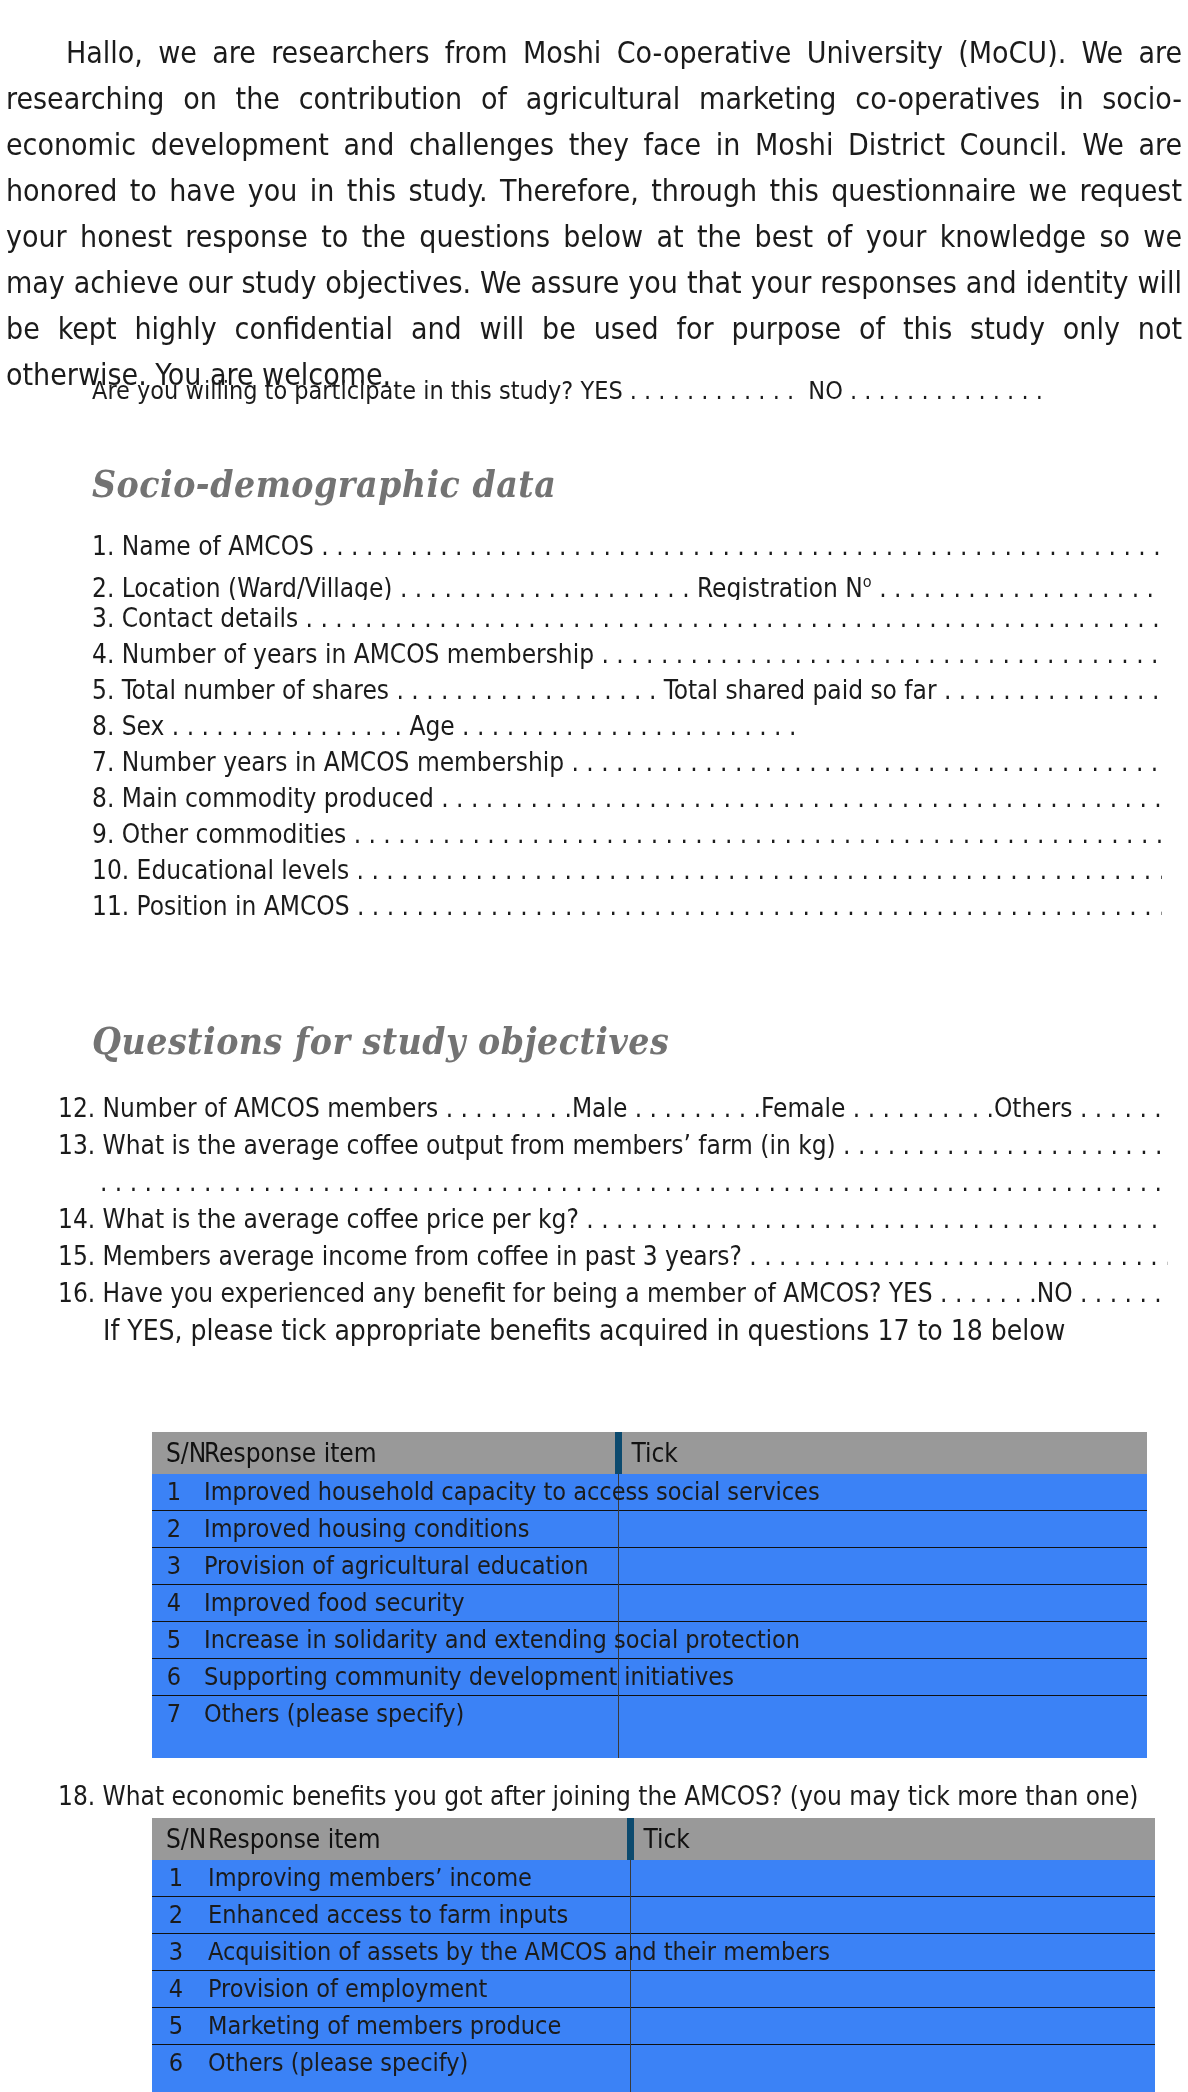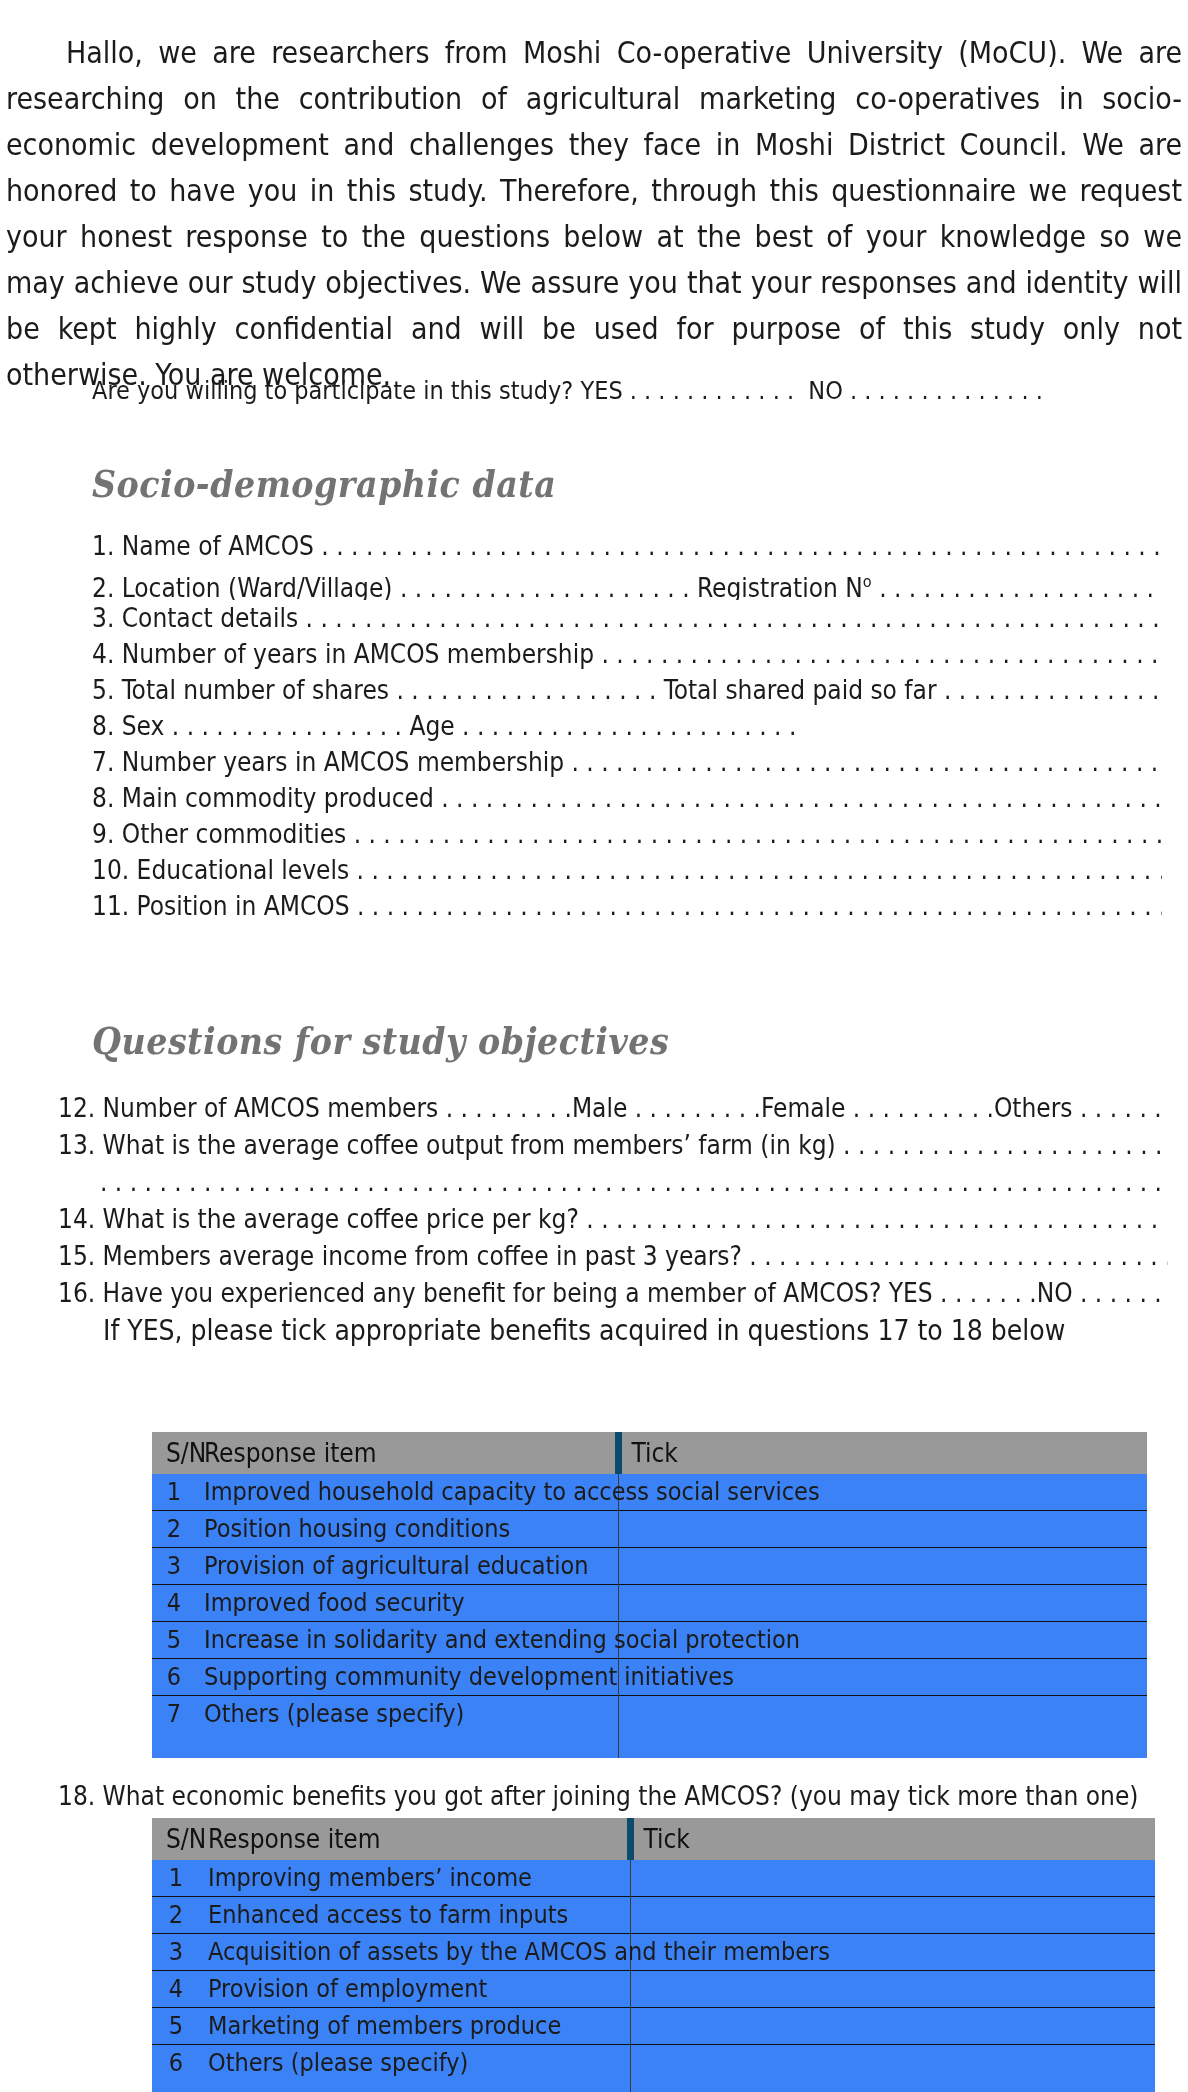--- a/index.html
+++ b/index.html
@@ -203,21 +203,21 @@
       </tr>
     </thead>
     <tbody>
       <tr>
         <td class="c-sn">1</td>
         <td class="c-item">Improved household capacity to access social services</td>
         <td class="c-tick"></td>
       </tr>
       <tr>
         <td class="c-sn">2</td>
-        <td class="c-item">Position housing conditions</td>
+        <td class="c-item">Improved housing conditions</td>
         <td class="c-tick"></td>
       </tr>
       <tr>
         <td class="c-sn">3</td>
         <td class="c-item">Provision of agricultural education</td>
         <td class="c-tick"></td>
       </tr>
       <tr>
         <td class="c-sn">4</td>
         <td class="c-item">Improved food security</td>

